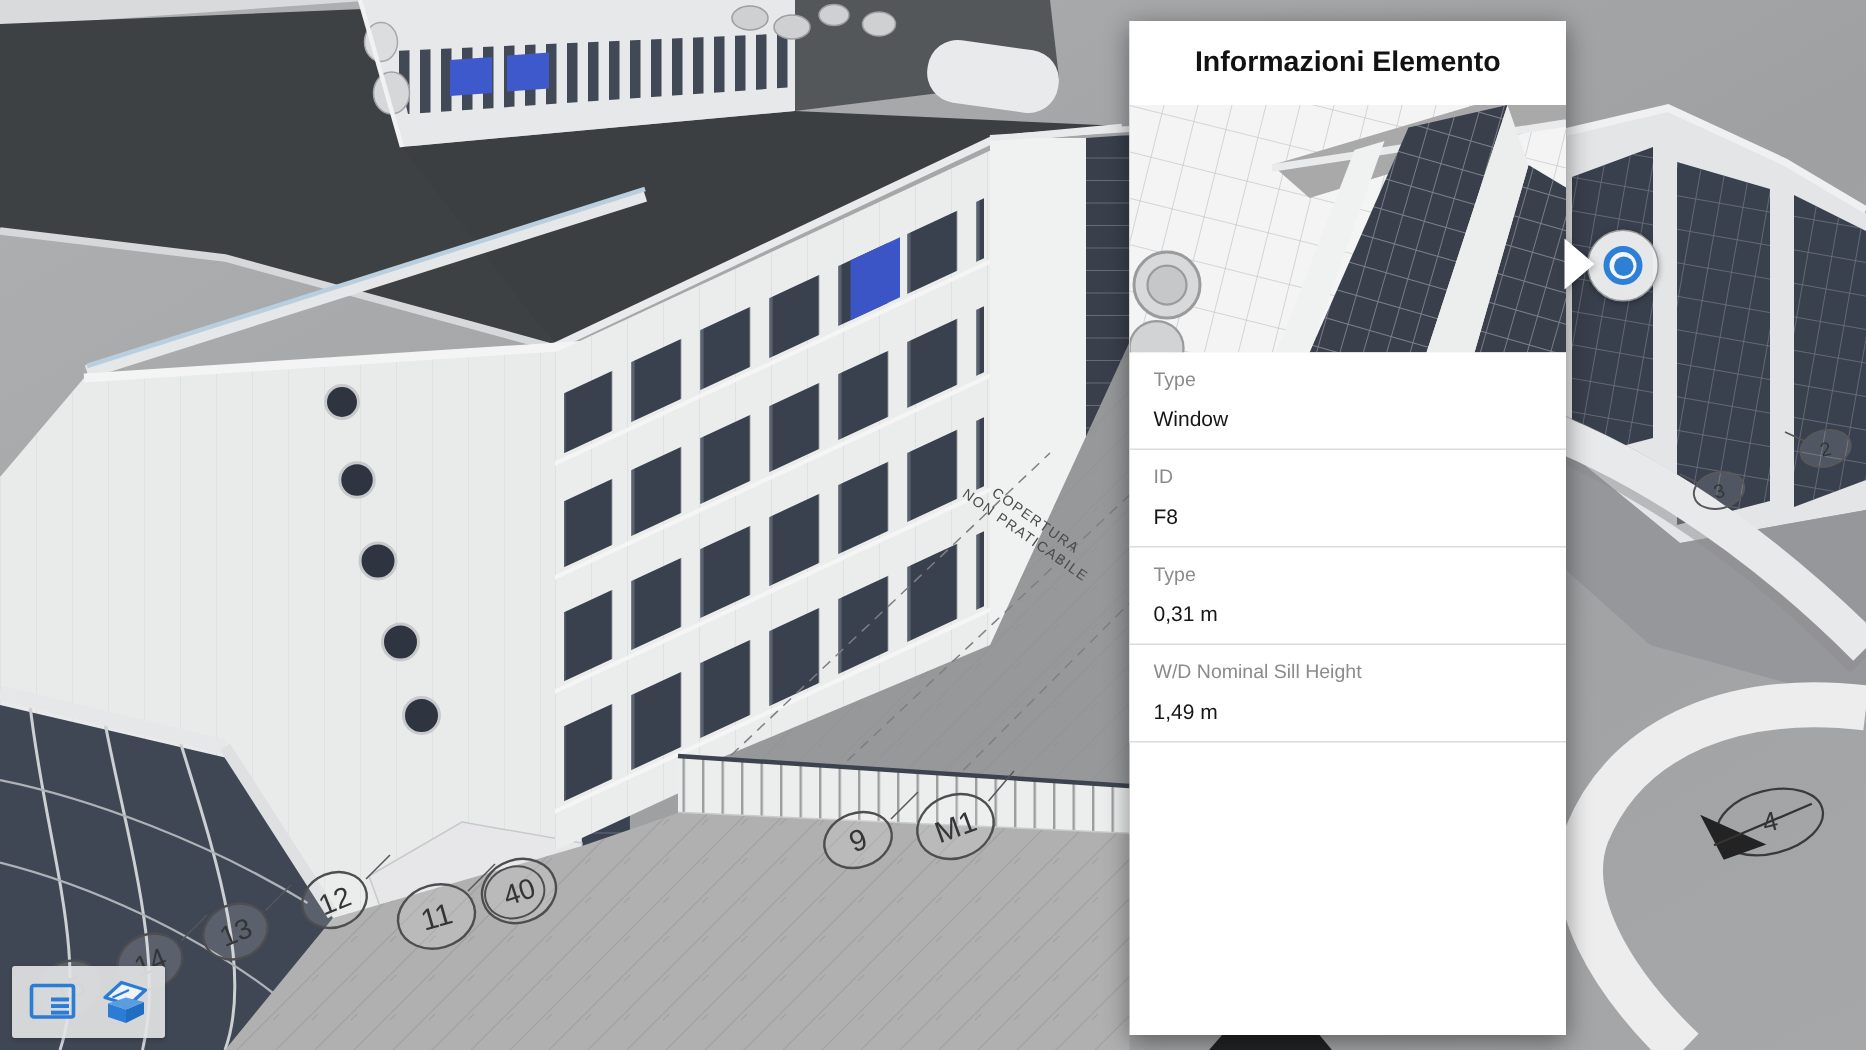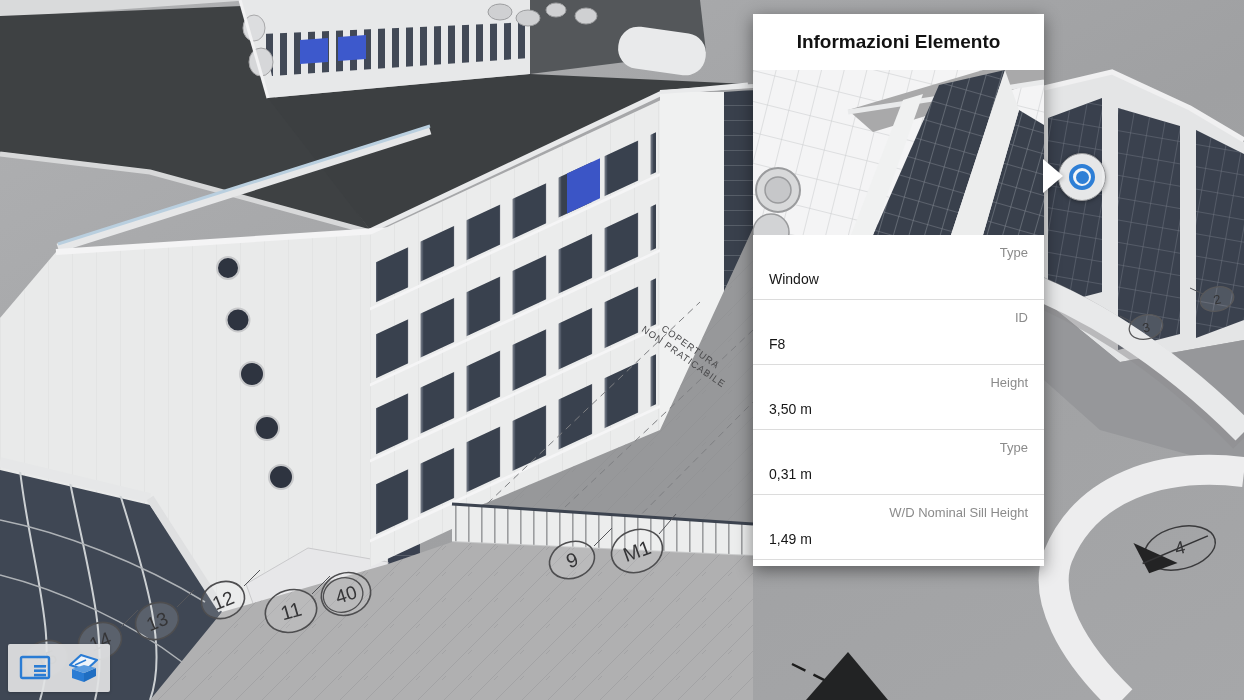--- a/index.html
+++ b/index.html
@@ -1,29 +1,29 @@
 <!DOCTYPE html>
 <html><head>
 <meta charset="utf-8">
 <style>
   html,body{margin:0;padding:0;background:#8e8f91;}
   #stage{position:relative;width:1244px;height:700px;overflow:hidden;
          font-family:"Liberation Sans",sans-serif;background:#9fa0a2;}
   #scene{position:absolute;left:0;top:0;width:1244px;height:700px;display:block;}
 
   
-  .panel{position:absolute;left:753px;top:14px;width:291px;height:552px;
+  .panel{position:absolute;left:753px;top:14px;width:291px;height:676px;
          background:#ffffff;box-shadow:0 4px 16px rgba(0,0,0,.45);z-index:20;}
   .panel-header{height:56px;line-height:56px;text-align:center;font-size:19px;
                 font-weight:bold;color:#121212;background:#fff;}
   .panel-thumb{height:165px;overflow:hidden;background:#e9eaeb;}
   .panel-thumb svg{display:block;}
   .panel-fields{background:#fff;}
   .field{height:65px;box-sizing:border-box;padding:9px 16px 0 16px;border-bottom:1px solid #dcdcdc;}
-  .flabel{font-size:13px;color:#8b8b8b;line-height:17px;text-align:right;}
+  .flabel{font-size:13px;color:#8b8b8b;line-height:17px;}
   .fvalue{font-size:14px;color:#161616;line-height:22px;margin-top:7px;}
   .panel-arrow{position:absolute;left:1043px;top:159px;width:0;height:0;z-index:21;
                border-top:17px solid transparent;border-bottom:17px solid transparent;
                border-left:20px solid #ffffff;
                filter:drop-shadow(1px 1px 2px rgba(0,0,0,.25));}
 
   
   .marker{position:absolute;left:1058px;top:153px;width:46px;height:46px;z-index:19;
           border-radius:50%;background:rgba(235,236,237,.97);border:1px solid #97989a;
           box-shadow:0 1px 4px rgba(0,0,0,.35);display:flex;align-items:center;justify-content:center;}
@@ -290,24 +290,20 @@
     <div class="panel-fields">
       <div class="field">
         <div class="flabel">Type</div>
         <div class="fvalue">Window</div>
       </div>
       <div class="field">
         <div class="flabel">ID</div>
         <div class="fvalue">F8</div>
       </div>
       <div class="field">
-        <div class="flabel">Height</div>
-        <div class="fvalue">3,50 m</div>
-      </div>
-      <div class="field">
         <div class="flabel">Type</div>
         <div class="fvalue">0,31 m</div>
       </div>
       <div class="field">
         <div class="flabel">W/D Nominal Sill Height</div>
         <div class="fvalue">1,49 m</div>
       </div>
     </div>
   </div>
   <div class="panel-arrow"></div>

